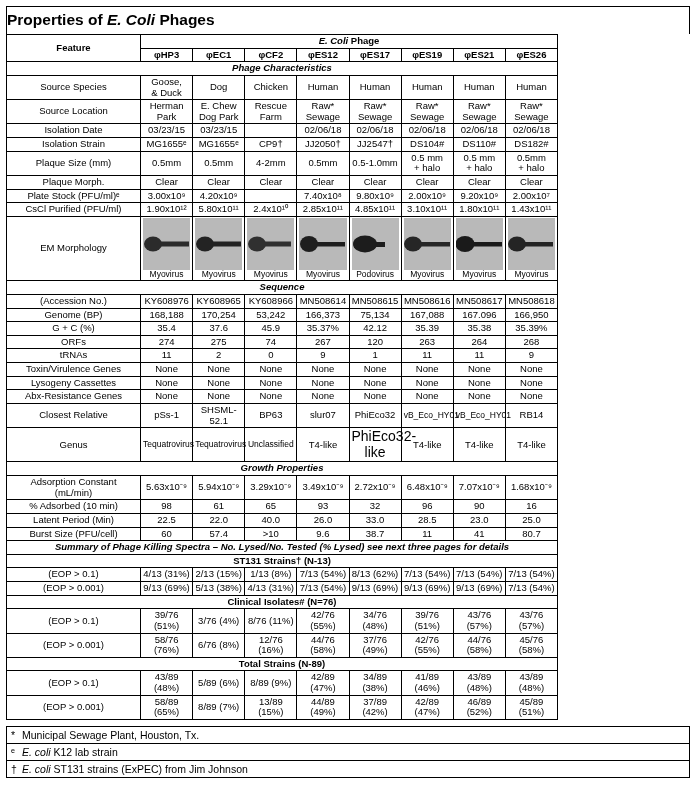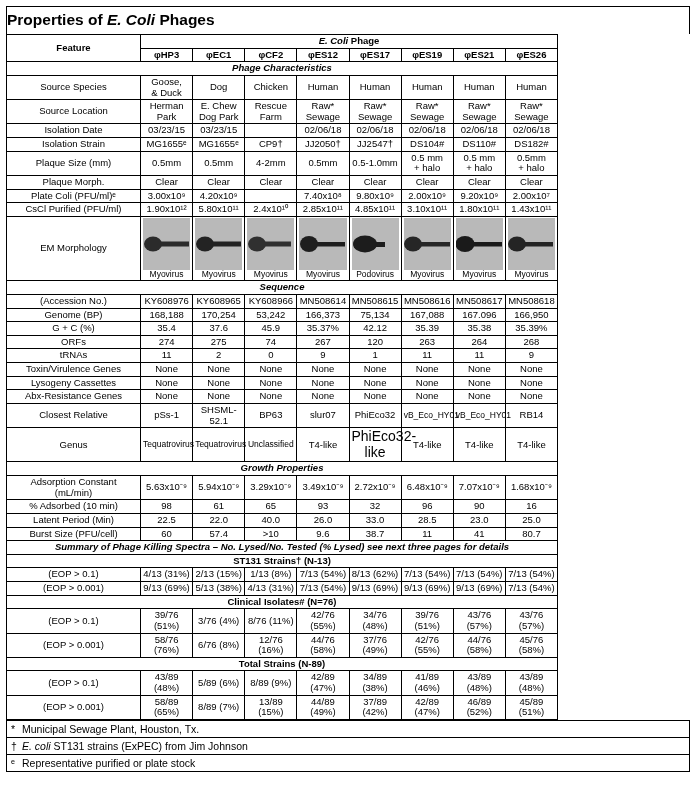--- a/index.html
+++ b/index.html
@@ -23,21 +23,21 @@
   .ecoli-hdr { font-size:10.5px; font-style:italic; font-weight:bold; }
   .ecoli-hdr span.np { font-style:normal; }
   .sec { text-align:left; padding-left:3px; font-size:10px; font-style:italic; font-weight:bold; }
   .sec-b { text-align:left; padding-left:3px; font-size:10px; font-weight:bold; font-style:normal;}
   .em-cell { padding:1px; height:54px;margin-top:34px; }
   .em-img { width:100%; height:52px; background:#b9b9b9; position:relative; overflow:hidden; }
   .em-img .virus {
      position:absolute; left:50%; top:50%; transform:translate(-50%,-50%);
      width:54px; height:20px;
   }
-  .notes { width:684px; margin-top:0; font-size:10.5px; }
+  .notes { width:684px; margin-top:6px; font-size:10.5px; }
   .notes div { padding:2px 2px 2px 4px; border:1px solid #000; border-bottom:none; text-align:left; }
   .notes div:last-child { border-bottom:1px solid #000; }
   .notes i { font-style:italic; }
   .sym { display:inline-block; width:11px; }
   .feature-col-head { font-size:12px; font-weight:bold; }
   .row-tall td { height:20px; }
 </style>
 </head>
 <body>
 
@@ -133,21 +133,21 @@
         <td><span>Clear</span></td>
         <td><span>Clear</span></td>
         <td><span>Clear</span></td>
         <td><span>Clear</span></td>
         <td><span>Clear</span></td>
         <td><span>Clear</span></td>
         <td><span>Clear</span></td>
         <td><span>Clear</span></td>
       </tr>
       <tr>
-        <td class="feat-c">Plate Coli (PFU/ml)ᵉ</td>
+        <td class="feat-c">Plate Stock (PFU/ml)ᵉ</td>
         <td><span>3.00x10⁹</span></td>
         <td><span>4.20x10⁹</span></td>
         <td><span></span></td>
         <td><span>7.40x10⁸</span></td>
         <td><span>9.80x10⁹</span></td>
         <td><span>2.00x10⁹</span></td>
         <td><span>9.20x10⁹</span></td>
         <td><span>2.00x10⁷</span></td>
       </tr>
       <tr>
@@ -481,20 +481,20 @@
         <td>45/89 (51%)</td>
       </tr>
     </tbody>
   </table>
 
   <div class="notes">
     <div>
       <span class="sym">*</span><span>Municipal Sewage Plant, Houston, Tx.</span>
     </div>
     <div>
+      <span class="sym">ᵉ</span><i>E. coli</i><span> K12 lab strain</span>
+    </div>
+    <div>
       <span class="sym">†</span><i>E. coli</i><span> ST131 strains (ExPEC) from Jim Johnson</span>
     </div>
-    <div>
-      <span class="sym">ᵉ</span><span>Representative purified or plate stock</span>
-    </div>
   </div>
 
 </div>
 
 </body></html>

